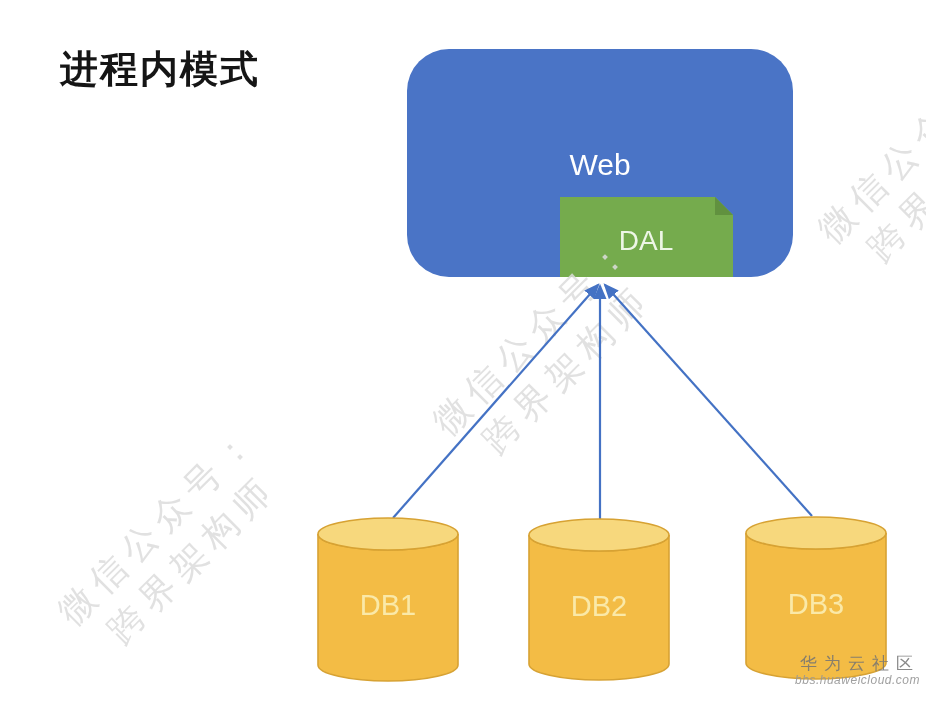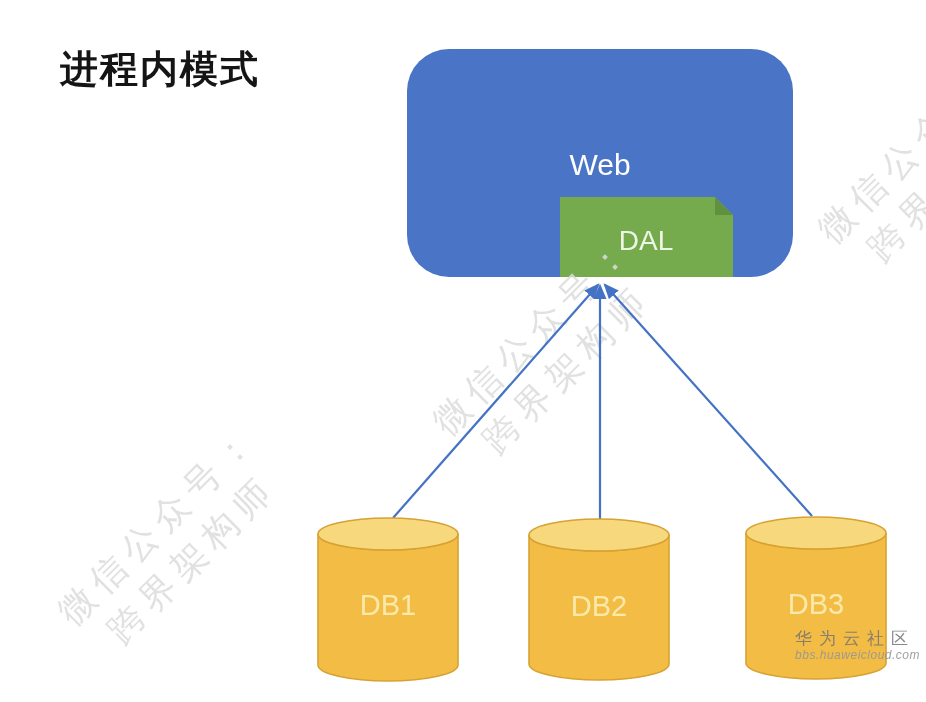--- a/index.html
+++ b/index.html
@@ -47,22 +47,22 @@
     fill: #dcdcdc;
     fill-opacity: 0.85;
     font-family: "Liberation Sans", "DejaVu Sans", sans-serif;
     font-size: 36px;
     letter-spacing: 8px;
     text-anchor: middle;
   }
   .footer {
     position: absolute;
     right: 6px;
-    top: 630px;
-    text-align: left;
+    top: 655px;
+    text-align: right;
     z-index: 3;
     line-height: 1.1;
   }
   .footer .site-name {
     font-size: 17px;
     letter-spacing: 7px;
     color: rgba(115,115,115,0.85);
     white-space: nowrap;
   }
   .footer .site-url {

